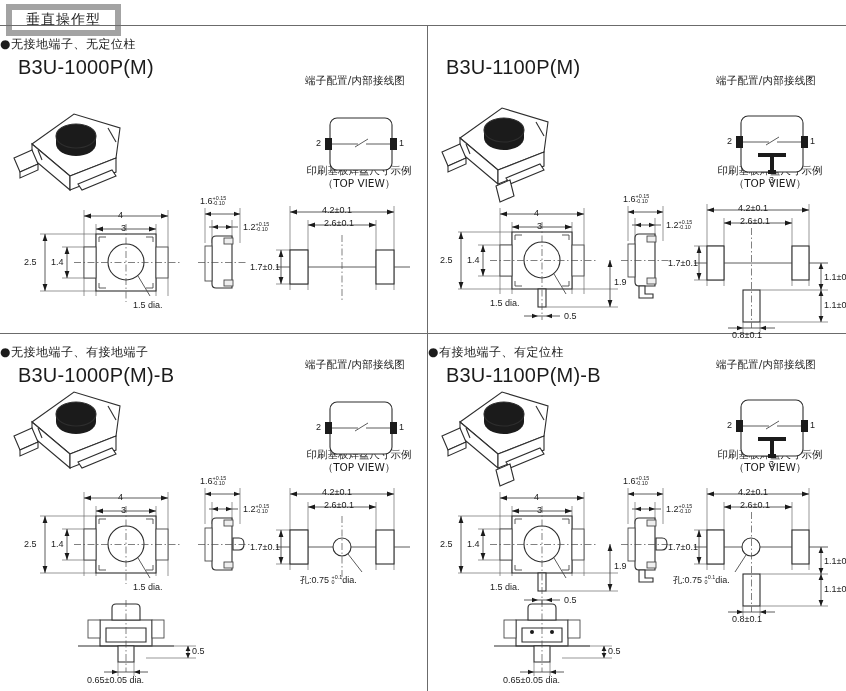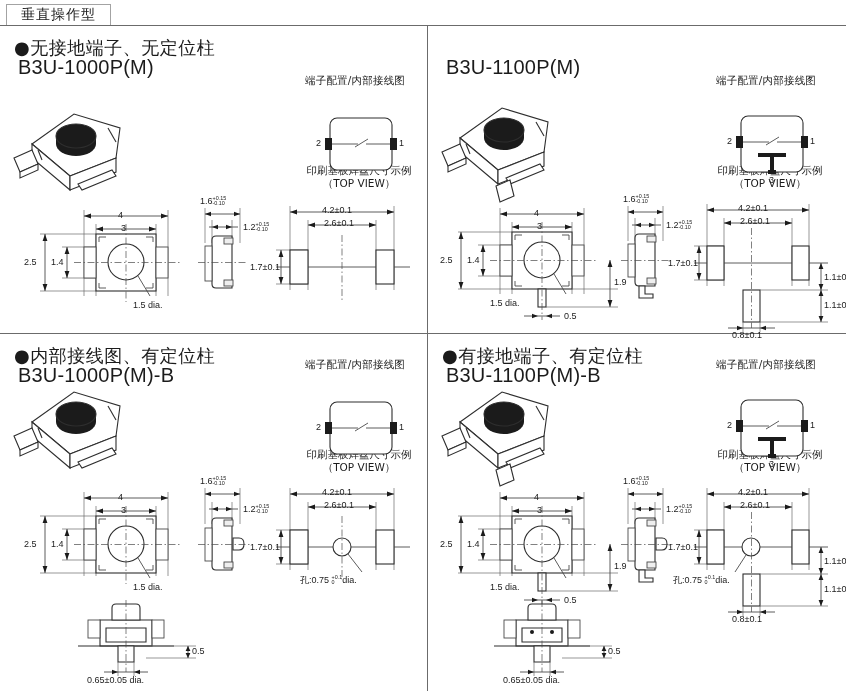--- a/index.html
+++ b/index.html
@@ -6,39 +6,39 @@
   body{
     width:846px;height:691px;position:relative;overflow:hidden;
     font-family:"DejaVu Sans","Liberation Sans",sans-serif;
     color:#1b1b1b;
   }
   .page{position:absolute;inset:0;}
 
   
   .hdr-box{
     position:absolute;left:6px;top:4px;
-    border:1px solid #a3a3a3;padding:2px 14px 3px 14px;
+    border:6px solid #a3a3a3;padding:2px 14px 3px 14px;
     font-size:14px;letter-spacing:1px;line-height:1.1;
     background:#fff;
   }
   .hdr-rule{position:absolute;left:0;top:25px;width:846px;height:1px;background:#6b6b6b;}
 
   
   .v-div{position:absolute;left:427px;top:26px;width:1px;height:665px;background:#6b6b6b;}
   .h-div{position:absolute;left:0;top:333px;width:846px;height:1px;background:#6b6b6b;}
 
   
   .quad{position:absolute;}
   .q1{left:0;top:28px;width:427px;height:305px;}
   .q2{left:428px;top:28px;width:418px;height:305px;}
   .q3{left:0;top:336px;width:427px;height:355px;}
   .q4{left:428px;top:336px;width:418px;height:355px;}
 
   .bullet-title{
-    position:absolute;left:14px;top:8px;font-size:18px;white-space:nowrap;
+    position:absolute;left:0;top:8px;font-size:12px;white-space:nowrap;
     letter-spacing:.5px;
   }
   .model{
     position:absolute;left:18px;top:28px;font-size:20px;letter-spacing:.2px;
     font-family:"Liberation Sans",sans-serif;white-space:nowrap;
   }
 
   
   .cap{position:absolute;font-size:10.5px;white-space:nowrap;letter-spacing:.2px;}
   .cap2{position:absolute;font-size:10.5px;white-space:nowrap;text-align:center;line-height:1.25;}
@@ -358,21 +358,21 @@
         <rect class="fillk" x="342" y="129" width="4" height="15"></rect>
         <rect class="fillk" x="340" y="142" width="8" height="4"></rect>
       </g>
     </svg>
     <div class="dim" style="left:299px;top:108px;font-size:9px;">2</div>
     <div class="dim" style="left:382px;top:108px;font-size:9px;">1</div>
     <div class="dim" style="left:341px;top:147px;font-size:9px;">3</div>
   </div>
 
   <div class="quad q3">
-    <div class="bullet-title">●内部接线图、有定位柱</div>
+    <div class="bullet-title">●无接地端子、有接地端子</div>
     <div class="model">B3U-1000P(M)-B</div>
 
     <div class="cap" style="left:305px;top:22px;">端子配置/内部接线图</div>
     <div class="cap2" style="left:294px;top:112px;width:130px;">
       <span>印刷基板焊盘尺寸示例</span><br>
       <span>（TOP VIEW）</span>
     </div>
 
     <svg width="427" height="355">
       <g transform="translate(12,48)">

